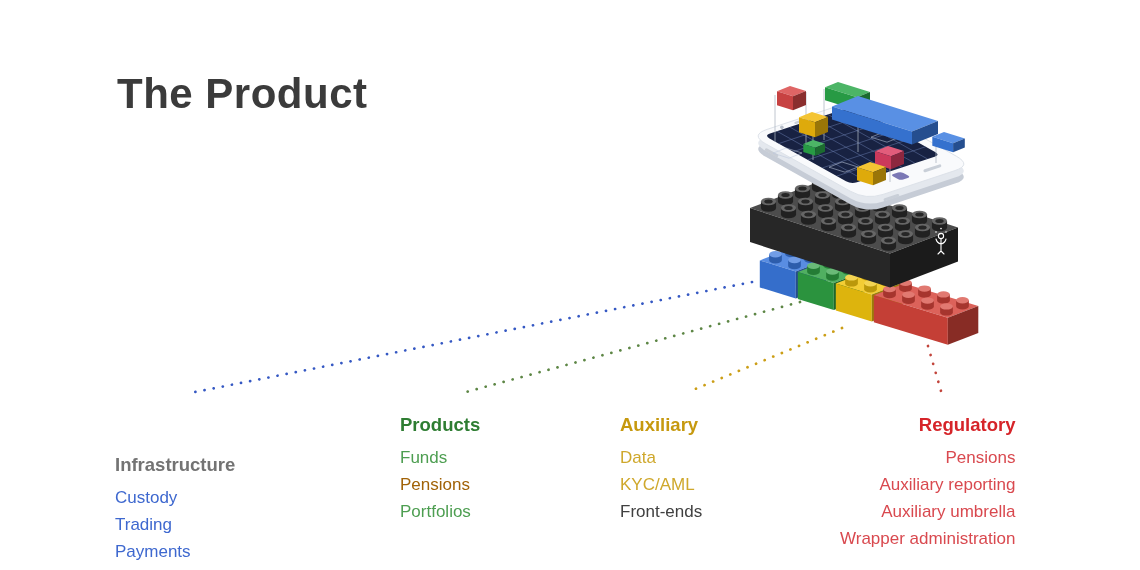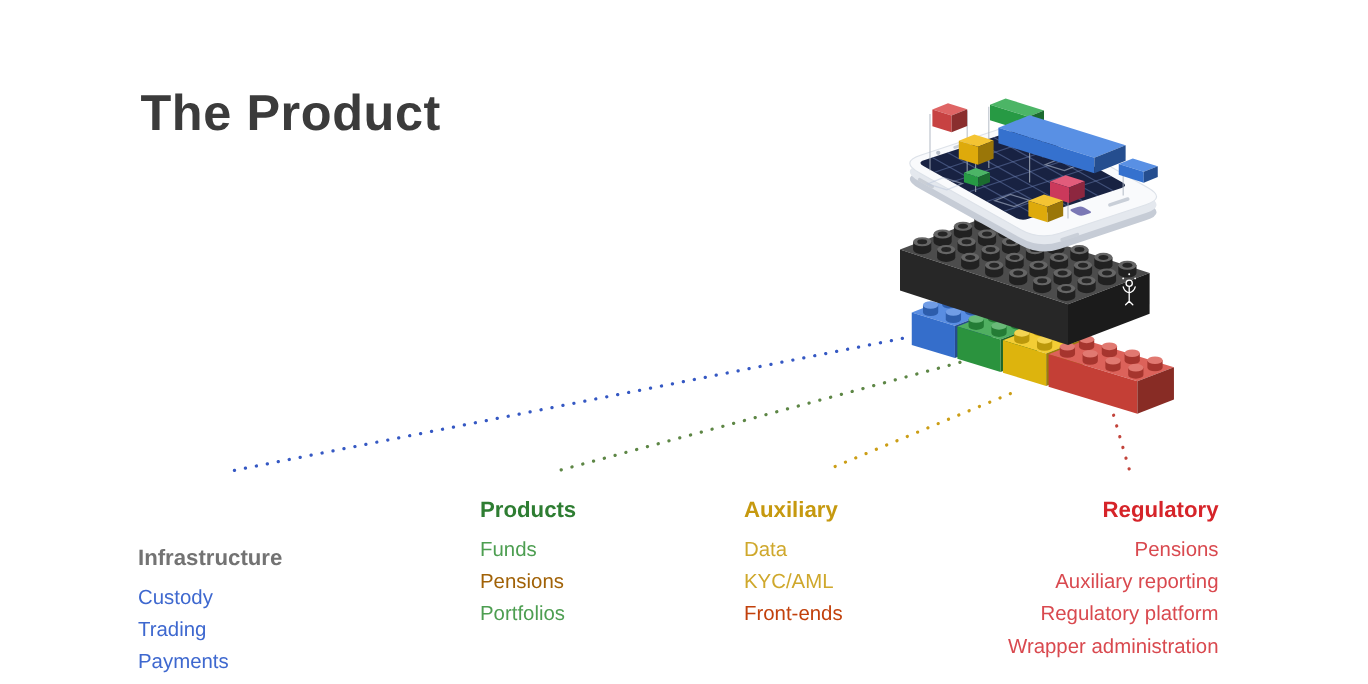--- a/index.html
+++ b/index.html
@@ -254,24 +254,24 @@
     <div class="cat-title" style="color: rgb(46, 125, 50);">Products</div>
     <div class="cat-item" style="color: rgb(77, 158, 81);">Funds</div>
     <div class="cat-item" style="color: #a16207;">Pensions</div>
     <div class="cat-item" style="color: rgb(77, 158, 81);">Portfolios</div>
   </div>
 
   <div class="col c2">
     <div class="cat-title" style="color: rgb(198, 153, 15);">Auxiliary</div>
     <div class="cat-item" style="color: rgb(207, 168, 44);">Data</div>
     <div class="cat-item" style="color: rgb(207, 168, 44);">KYC/AML</div>
-    <div class="cat-item" style="color: #c2410c;">Front-ends</div>
+    <div class="cat-item" style="color: #404040;">Front-ends</div>
   </div>
 
   <div class="col c3">
     <div class="cat-title" style="color: rgb(214, 36, 41);">Regulatory</div>
     <div class="cat-item" style="color: rgb(217, 73, 79);">Pensions</div>
     <div class="cat-item" style="color: rgb(217, 73, 79);">Auxiliary reporting</div>
-    <div class="cat-item" style="color: rgb(217, 73, 79);">Regulatory platform</div>
+    <div class="cat-item" style="color: rgb(217, 73, 79);">Auxiliary umbrella</div>
     <div class="cat-item" style="color: rgb(217, 73, 79);">Wrapper administration</div>
   </div>
 
 </div>
 
 </body></html>

